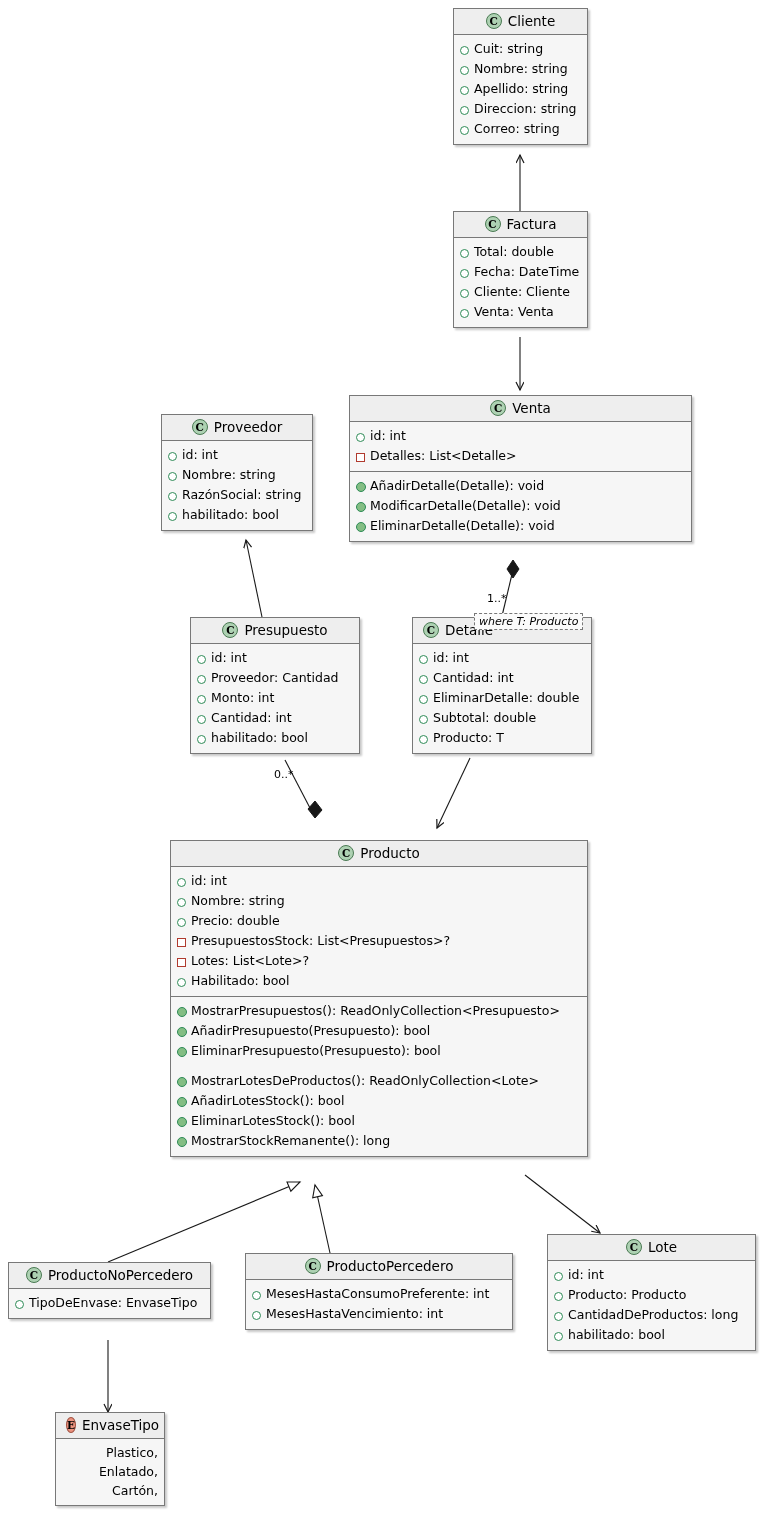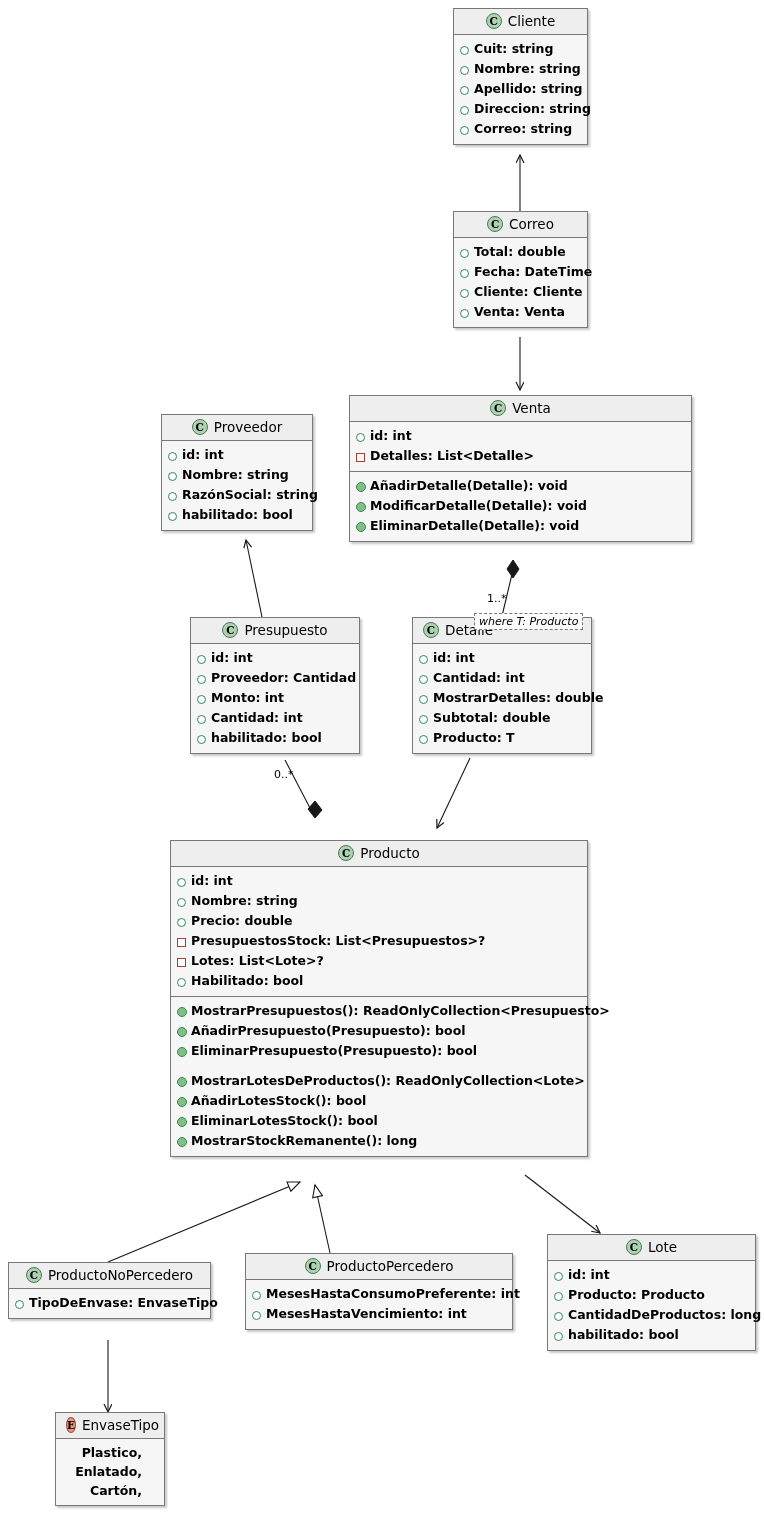--- a/index.html
+++ b/index.html
@@ -60,23 +60,22 @@
     background: #ADD1B2;
     border: 1px solid #4a7a53;
     color: #000;
   }
   .badge.e {
     background: #EB937F;
     border: 1px solid #a05040;
     color: #000;
   }
   .section {
-    padding: 4px 22px 5px 6px;
+    padding: 4px 6px 5px 6px;
     border-top: 1px solid #787878;
-    font-weight: bold;
   }
   .section.first { border-top: none; }
   .row {
     display: flex;
     align-items: baseline;
     gap: 5px;
     font-size: 12.5px;
     color: #000;
     line-height: 19px;
     white-space: nowrap;
@@ -205,21 +204,21 @@
       <div class="row">
           <span class="mark pub-field"></span>
           <span>Correo: string</span>
         </div>
     </div>
   </div>
 
   <div class="umlclass" style="left:453px; top:211px; width:135px;">
     <div class="cls-header">
       <span class="badge c">C</span>
-      <span>Correo</span>
+      <span>Factura</span>
     </div>
     <div class="section first">
       <div class="row">
           <span class="mark pub-field"></span>
           <span>Total: double</span>
         </div>
       <div class="row">
           <span class="mark pub-field"></span>
           <span>Fecha: DateTime</span>
         </div>
@@ -328,21 +327,21 @@
       <div class="row">
           <span class="mark pub-field"></span>
           <span>id: int</span>
         </div>
       <div class="row">
           <span class="mark pub-field"></span>
           <span>Cantidad: int</span>
         </div>
       <div class="row">
           <span class="mark pub-field"></span>
-          <span>MostrarDetalles: double</span>
+          <span>EliminarDetalle: double</span>
         </div>
       <div class="row">
           <span class="mark pub-field"></span>
           <span>Subtotal: double</span>
         </div>
       <div class="row">
           <span class="mark pub-field"></span>
           <span>Producto: T</span>
         </div>
     </div>

